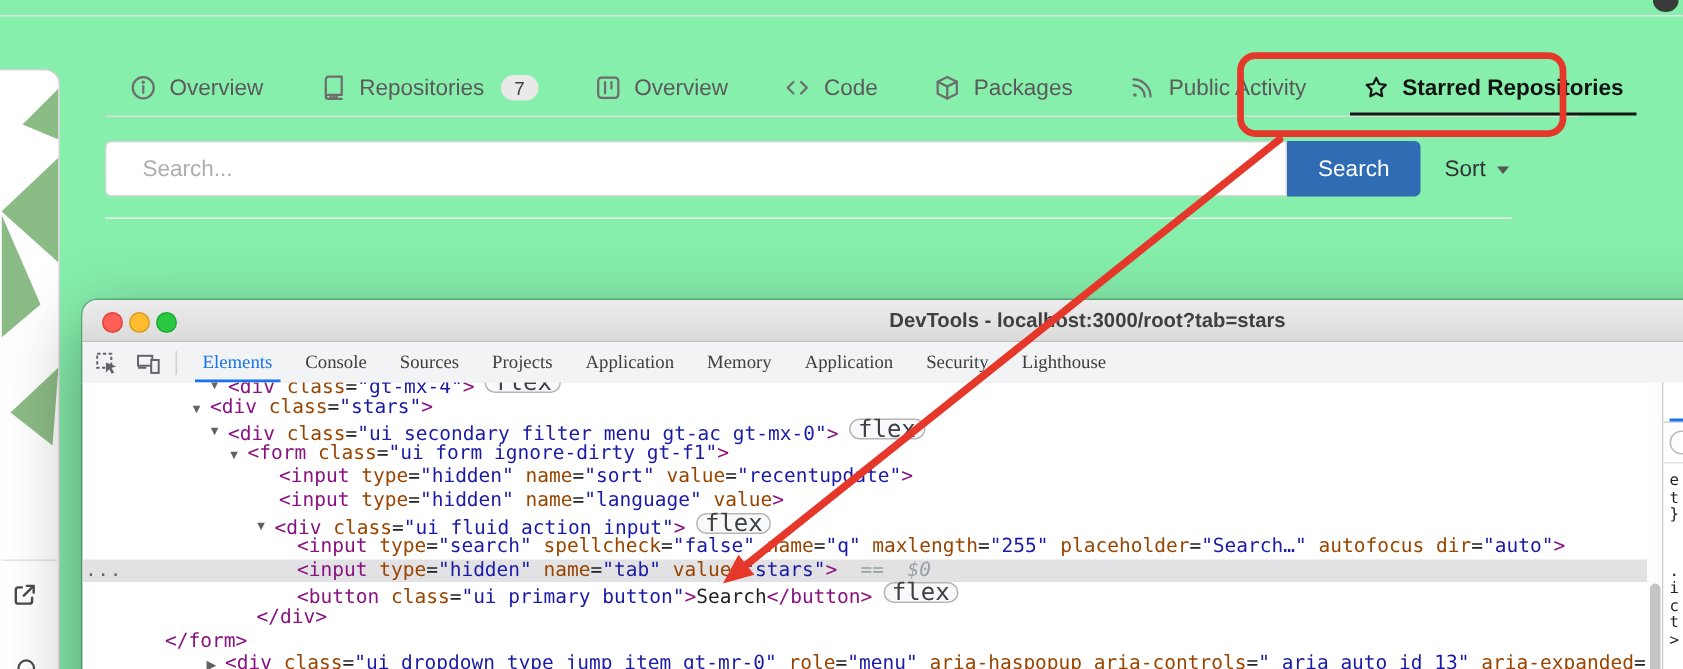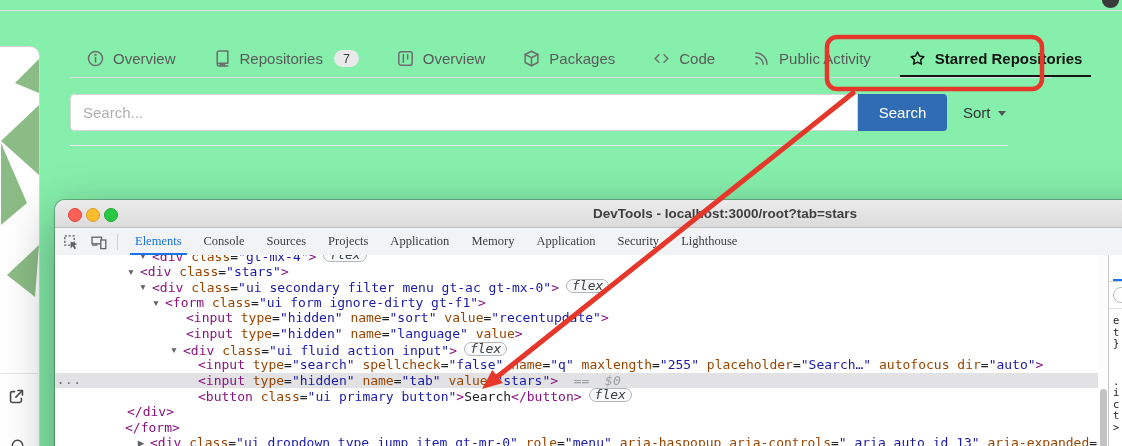--- a/index.html
+++ b/index.html
@@ -26,21 +26,21 @@
   .ptab .picon{display:flex;color:#6d6d6d;}
   .ptab.active{color:#141414;font-weight:bold;}
   .ptab.active .picon{color:#141414;}
   .ptab.active::after{content:"";position:absolute;left:10px;right:10px;bottom:0;height:2.5px;background:#161616;}
   .pbadge{background:#e9e9e9;color:#3e3e3e;font-size:12.5px;font-weight:normal;border-radius:10px;
           padding:1.5px 9px;margin-left:2px;}
 
   
   .search-box{position:absolute;left:70px;top:94px;width:788px;height:37px;border:1px solid #d6d6d6;
               border-radius:4px 0 0 4px;background:#fff;box-sizing:border-box;}
-  .search-ph{position:absolute;left:12px;top:0;line-height:35px;font-size:15px;color:#aeaeae;}
+  .search-ph{position:absolute;left:24px;top:0;line-height:35px;font-size:15px;color:#aeaeae;}
   .search-btn{position:absolute;left:858px;top:94px;width:89px;height:37px;background:#2f6cb3;color:#fff;
               border:none;border-radius:0 4px 4px 0;font-size:15px;font-family:"Liberation Sans",sans-serif;}
   .sort-dd{position:absolute;left:963px;top:94px;height:37px;display:flex;align-items:center;gap:7px;
            font-size:15px;color:#333;}
   .caret-down{width:0;height:0;border-left:4.5px solid transparent;border-right:4.5px solid transparent;
               border-top:5.5px solid #555;margin-top:2px;}
 
   .results-divider{position:absolute;left:70px;top:145px;width:938px;height:1px;background:#ececec;}
   .empty-message{position:absolute;left:70px;top:162px;font-size:15px;color:#1b1b1b;}
 
@@ -71,22 +71,22 @@
   .dom-line{position:relative;height:15.6px;line-height:15.6px;white-space:pre;overflow:visible;}
   .dom-line.hl{background:#e2e2e4;}
   .tw{position:absolute;top:1px;width:12px;text-align:center;color:#5f6368;font-size:8.5px;
       font-family:"Liberation Sans",sans-serif;}
   .gdots{position:absolute;left:2px;top:0;color:#5f6368;font-size:12px;letter-spacing:1px;}
   .tk-tag{color:#881280;}
   .tk-at{color:#994500;}
   .tk-vl{color:#1a1aa6;}
   .tk-pl{color:#202124;}
   .tk-mt{color:#9aa0a6;font-style:italic;}
-  .tk-bd{display:inline-block;font-size:13px;line-height:12px;padding:0 5px;margin-left:7px;
-         border:1px solid #b6b6b6;border-radius:8px;color:#3c4043;background:#f8f9fa;vertical-align:2px;font-style:italic;}
+  .tk-bd{display:inline-block;font-size:16px;line-height:12px;padding:0 5px;margin-left:7px;
+         border:1px solid #b6b6b6;border-radius:8px;color:#3c4043;background:#f8f9fa;vertical-align:2px;}
   .dom-scrollbar{position:relative;width:10px;background:#fdfdfd;}
   .dom-thumb{position:absolute;left:1.5px;top:134px;bottom:0;width:7px;border-radius:4px;background:#c4c4c4;}
   .dt-vsep{width:1px;background:#c9c9c9;}
   .styles-pane{flex:1;position:relative;background:#fff;}
   .sp-tabbar{position:relative;height:26px;border-bottom:1px solid #d2d2d2;}
   .sp-tabbar::after{content:"";position:absolute;left:4px;width:44px;bottom:0;height:2.5px;background:#1a73e8;}
   .sp-filter{margin:5px 0 0 4px;width:110px;height:14px;border:1px solid #bbb;border-radius:8px;}
   .sp-sep{margin-top:5px;height:1px;background:#e0e0e0;}
   .sp-frag{margin:6px 0 0 4px;font-family:"DejaVu Sans Mono",monospace;font-size:10.5px;line-height:11.5px;
            color:#222;white-space:pre;}
@@ -153,35 +153,35 @@
             <rect x="1.7" y="1.7" width="12.6" height="12.6" rx="2"></rect>
             <line x1="6" y1="4.5" x2="6" y2="11.5"></line>
             <line x1="10" y1="4.5" x2="10" y2="8.5"></line>
           </svg>
         </span>
         <span>Overview</span>
       </div>
       <div class="ptab">
         <span class="picon">
           <svg width="17" height="17" viewBox="0 0 16 16" fill="none" stroke="currentColor" stroke-width="1.4" stroke-linecap="round" stroke-linejoin="round">
+            <path d="M5.6 4.4 2 8l3.6 3.6"></path>
+            <path d="M10.4 4.4 14 8l-3.6 3.6"></path>
+          </svg>
+        </span>
+        <span>Code</span>
+      </div>
+      <div class="ptab">
+        <span class="picon">
+          <svg width="17" height="17" viewBox="0 0 16 16" fill="none" stroke="currentColor" stroke-width="1.4" stroke-linecap="round" stroke-linejoin="round">
             <path d="M8 1.2l6 3v7.6l-6 3-6-3V4.2z"></path>
             <path d="M2 4.2l6 3 6-3"></path>
             <path d="M8 7.2v7.6"></path>
           </svg>
         </span>
         <span>Packages</span>
-      </div>
-      <div class="ptab">
-        <span class="picon">
-          <svg width="17" height="17" viewBox="0 0 16 16" fill="none" stroke="currentColor" stroke-width="1.4" stroke-linecap="round" stroke-linejoin="round">
-            <path d="M5.6 4.4 2 8l3.6 3.6"></path>
-            <path d="M10.4 4.4 14 8l-3.6 3.6"></path>
-          </svg>
-        </span>
-        <span>Code</span>
       </div>
       <div class="ptab">
         <span class="picon">
           <svg width="17" height="17" viewBox="0 0 16 16" fill="none" stroke="currentColor" stroke-width="1.4" stroke-linecap="round" stroke-linejoin="round">
             <path d="M2.5 6.5a7 7 0 0 1 7 7"></path>
             <path d="M2.5 2.8A10.7 10.7 0 0 1 13.2 13.5"></path>
             <circle cx="3.4" cy="12.6" r="1.1" fill="currentColor" stroke="none"></circle>
           </svg>
         </span>
         <span>Public Activity</span>
@@ -247,22 +247,22 @@
             <div class="dom-line" style="padding-left: 97px;"><span class="tw" style="left: 82px;">▼</span><span class="tk-tag">&lt;div</span><span class="tk-pl"> </span><span class="tk-at">class</span><span class="tk-pl">=</span><span class="tk-vl">"gt-mx-4"</span><span class="tk-tag">&gt;</span><span class="tk-bd">flex</span></div>
             <div class="dom-line" style="padding-left: 85px;"><span class="tw" style="left: 70px;">▼</span><span class="tk-tag">&lt;div</span><span class="tk-pl"> </span><span class="tk-at">class</span><span class="tk-pl">=</span><span class="tk-vl">"stars"</span><span class="tk-tag">&gt;</span></div>
             <div class="dom-line" style="padding-left: 97px;"><span class="tw" style="left: 82px;">▼</span><span class="tk-tag">&lt;div</span><span class="tk-pl"> </span><span class="tk-at">class</span><span class="tk-pl">=</span><span class="tk-vl">"ui secondary filter menu gt-ac gt-mx-0"</span><span class="tk-tag">&gt;</span><span class="tk-bd">flex</span></div>
             <div class="dom-line" style="padding-left: 110px;"><span class="tw" style="left: 95px;">▼</span><span class="tk-tag">&lt;form</span><span class="tk-pl"> </span><span class="tk-at">class</span><span class="tk-pl">=</span><span class="tk-vl">"ui form ignore-dirty gt-f1"</span><span class="tk-tag">&gt;</span></div>
             <div class="dom-line" style="padding-left: 131px;"><span class="tk-tag">&lt;input</span><span class="tk-pl"> </span><span class="tk-at">type</span><span class="tk-pl">=</span><span class="tk-vl">"hidden"</span><span class="tk-pl"> </span><span class="tk-at">name</span><span class="tk-pl">=</span><span class="tk-vl">"sort"</span><span class="tk-pl"> </span><span class="tk-at">value</span><span class="tk-pl">=</span><span class="tk-vl">"recentupdate"</span><span class="tk-tag">&gt;</span></div>
             <div class="dom-line" style="padding-left: 131px;"><span class="tk-tag">&lt;input</span><span class="tk-pl"> </span><span class="tk-at">type</span><span class="tk-pl">=</span><span class="tk-vl">"hidden"</span><span class="tk-pl"> </span><span class="tk-at">name</span><span class="tk-pl">=</span><span class="tk-vl">"language"</span><span class="tk-pl"> </span><span class="tk-at">value</span><span class="tk-tag">&gt;</span></div>
             <div class="dom-line" style="padding-left: 128px;"><span class="tw" style="left: 113px;">▼</span><span class="tk-tag">&lt;div</span><span class="tk-pl"> </span><span class="tk-at">class</span><span class="tk-pl">=</span><span class="tk-vl">"ui fluid action input"</span><span class="tk-tag">&gt;</span><span class="tk-bd">flex</span></div>
             <div class="dom-line" style="padding-left: 143px;"><span class="tk-tag">&lt;input</span><span class="tk-pl"> </span><span class="tk-at">type</span><span class="tk-pl">=</span><span class="tk-vl">"search"</span><span class="tk-pl"> </span><span class="tk-at">spellcheck</span><span class="tk-pl">=</span><span class="tk-vl">"false"</span><span class="tk-pl"> </span><span class="tk-at">name</span><span class="tk-pl">=</span><span class="tk-vl">"q"</span><span class="tk-pl"> </span><span class="tk-at">maxlength</span><span class="tk-pl">=</span><span class="tk-vl">"255"</span><span class="tk-pl"> </span><span class="tk-at">placeholder</span><span class="tk-pl">=</span><span class="tk-vl">"Search…"</span><span class="tk-pl"> </span><span class="tk-at">autofocus</span><span class="tk-pl"> </span><span class="tk-at">dir</span><span class="tk-pl">=</span><span class="tk-vl">"auto"</span><span class="tk-tag">&gt;</span></div>
             <div class="dom-line hl" style="padding-left: 143px;"><span class="gdots">...</span><span class="tk-tag">&lt;input</span><span class="tk-pl"> </span><span class="tk-at">type</span><span class="tk-pl">=</span><span class="tk-vl">"hidden"</span><span class="tk-pl"> </span><span class="tk-at">name</span><span class="tk-pl">=</span><span class="tk-vl">"tab"</span><span class="tk-pl"> </span><span class="tk-at">value</span><span class="tk-pl">=</span><span class="tk-vl">"stars"</span><span class="tk-tag">&gt;</span><span class="tk-mt">  ==  $0</span></div>
             <div class="dom-line" style="padding-left: 143px;"><span class="tk-tag">&lt;button</span><span class="tk-pl"> </span><span class="tk-at">class</span><span class="tk-pl">=</span><span class="tk-vl">"ui primary button"</span><span class="tk-tag">&gt;</span><span class="tk-pl">Search</span><span class="tk-tag">&lt;/button&gt;</span><span class="tk-bd">flex</span></div>
-            <div class="dom-line" style="padding-left: 72px;"><span class="tk-tag">&lt;/div&gt;</span></div>
-            <div class="dom-line" style="padding-left: 70px;"><span class="tk-tag">&lt;/form&gt;</span></div>
+            <div class="dom-line" style="padding-left: 116px;"><span class="tk-tag">&lt;/div&gt;</span></div>
+            <div class="dom-line" style="padding-left: 55px;"><span class="tk-tag">&lt;/form&gt;</span></div>
             <div class="dom-line" style="padding-left: 95px;"><span class="tw" style="left: 80px;">▶</span><span class="tk-tag">&lt;div</span><span class="tk-pl"> </span><span class="tk-at">class</span><span class="tk-pl">=</span><span class="tk-vl">"ui dropdown type jump item gt-mr-0"</span><span class="tk-pl"> </span><span class="tk-at">role</span><span class="tk-pl">=</span><span class="tk-vl">"menu"</span><span class="tk-pl"> </span><span class="tk-at">aria-haspopup</span><span class="tk-pl"> </span><span class="tk-at">aria-controls</span><span class="tk-pl">=</span><span class="tk-vl">"_aria_auto_id_13"</span><span class="tk-pl"> </span><span class="tk-at">aria-expanded</span><span class="tk-pl">=</span><span class="tk-vl">"false"</span></div>
           </div>
       </div>
       <div class="dom-scrollbar">
         <div class="dom-thumb"></div>
       </div>
       <div class="dt-vsep"></div>
       <div class="styles-pane">
         <div class="sp-tabbar"></div>
         <div class="sp-filter"></div>

